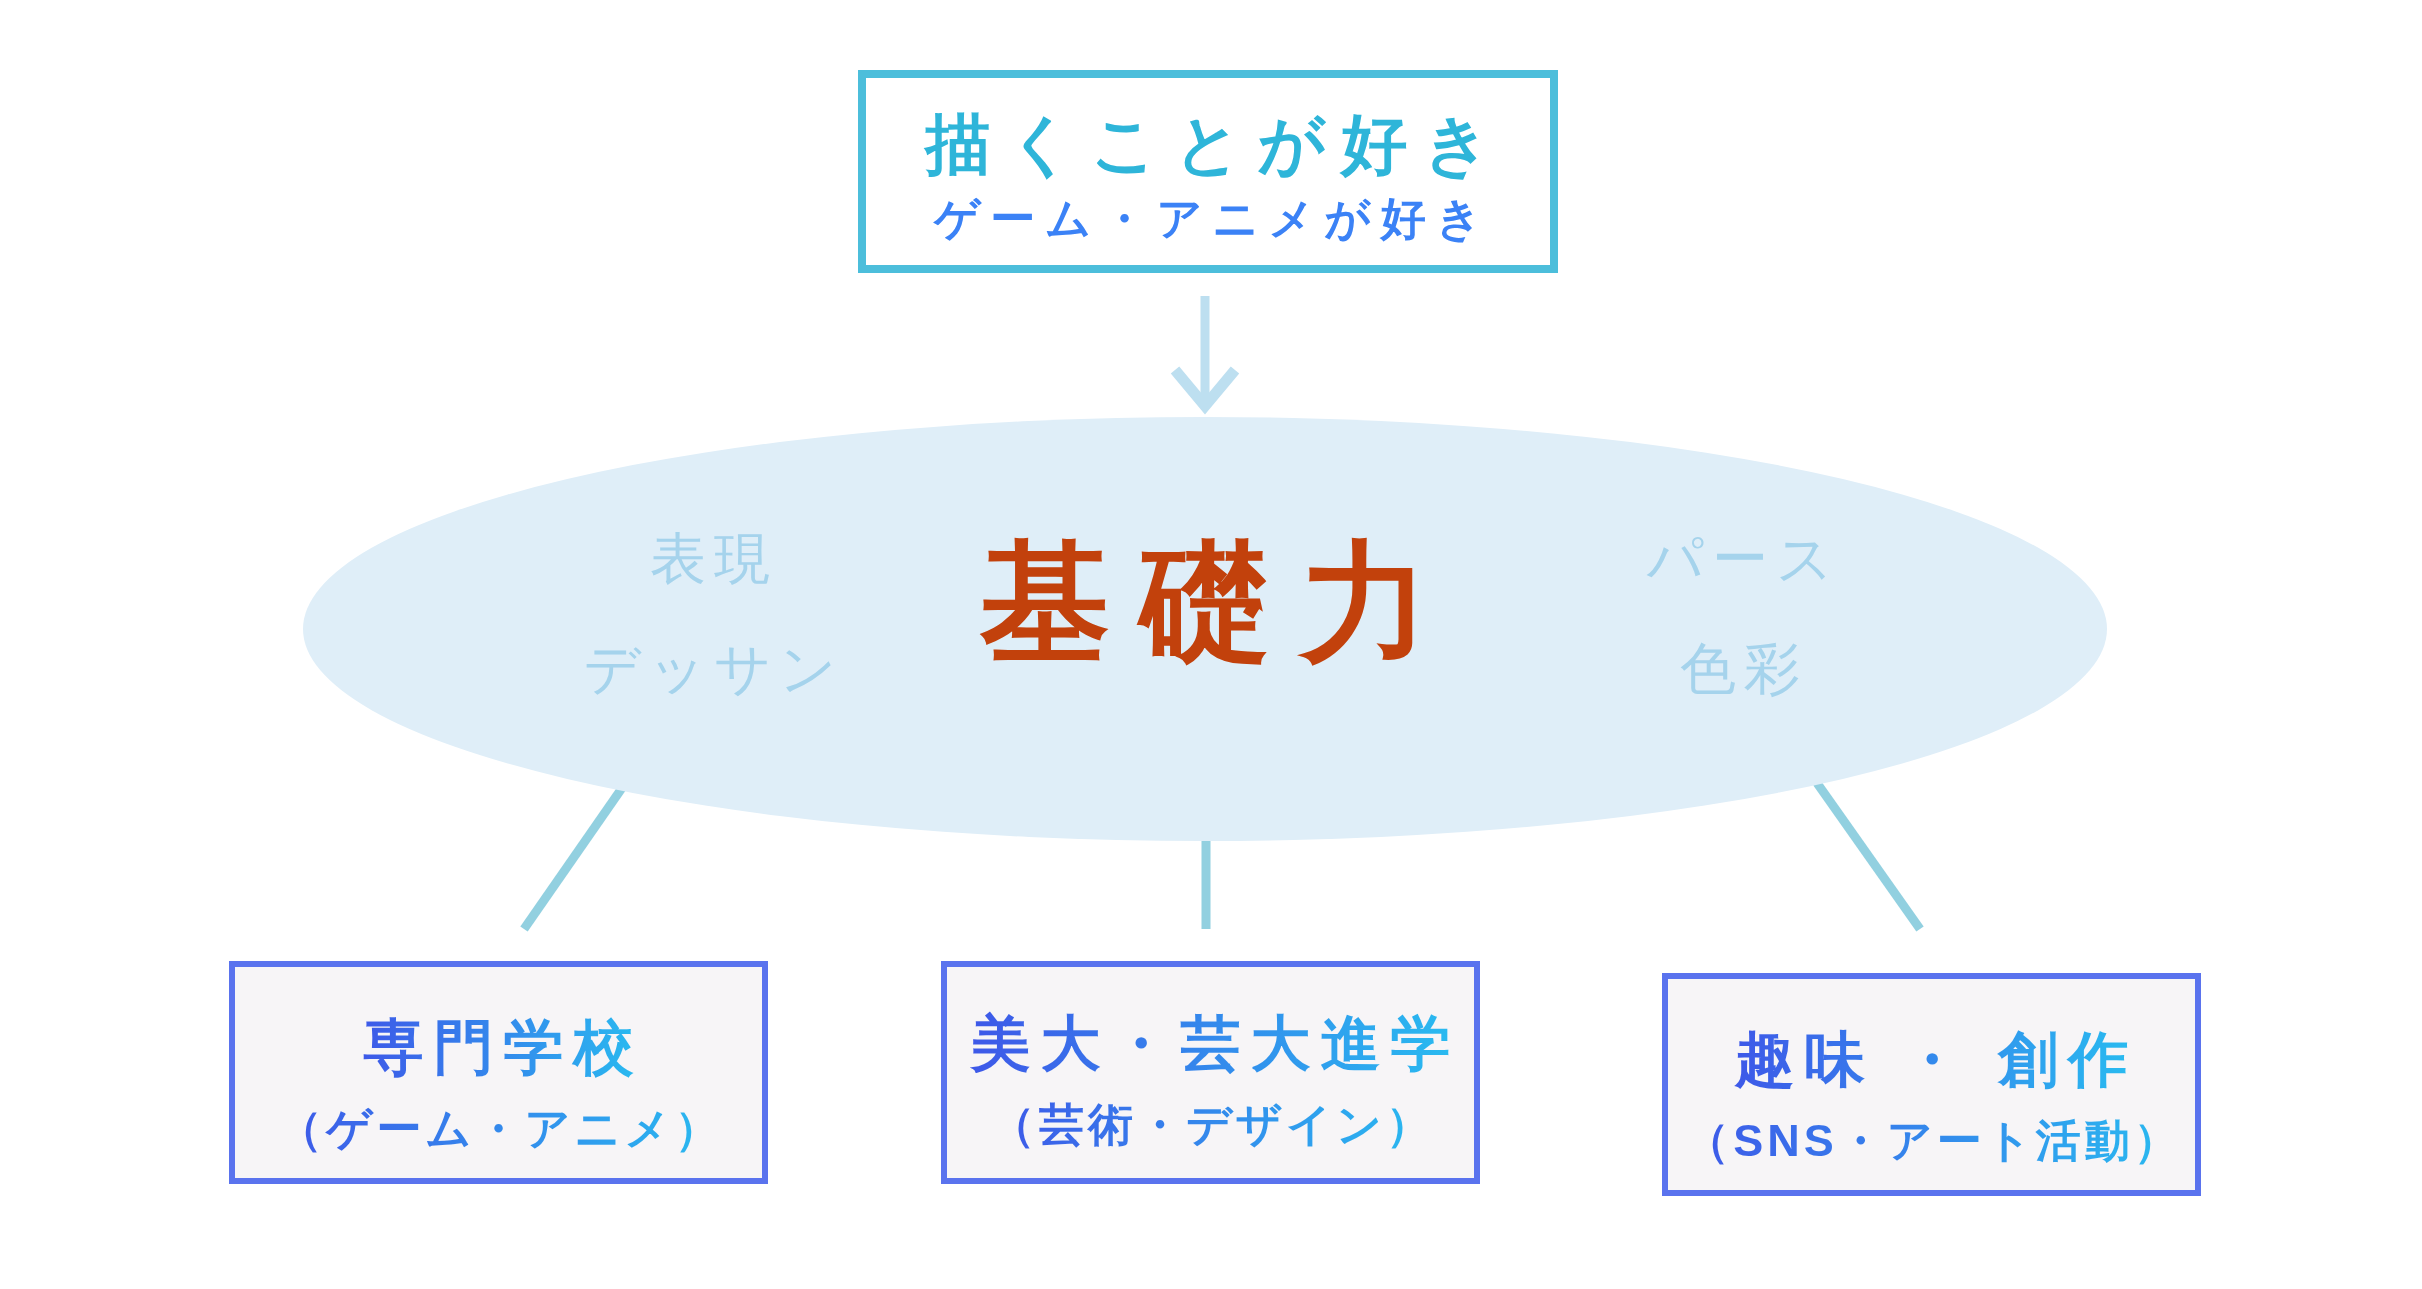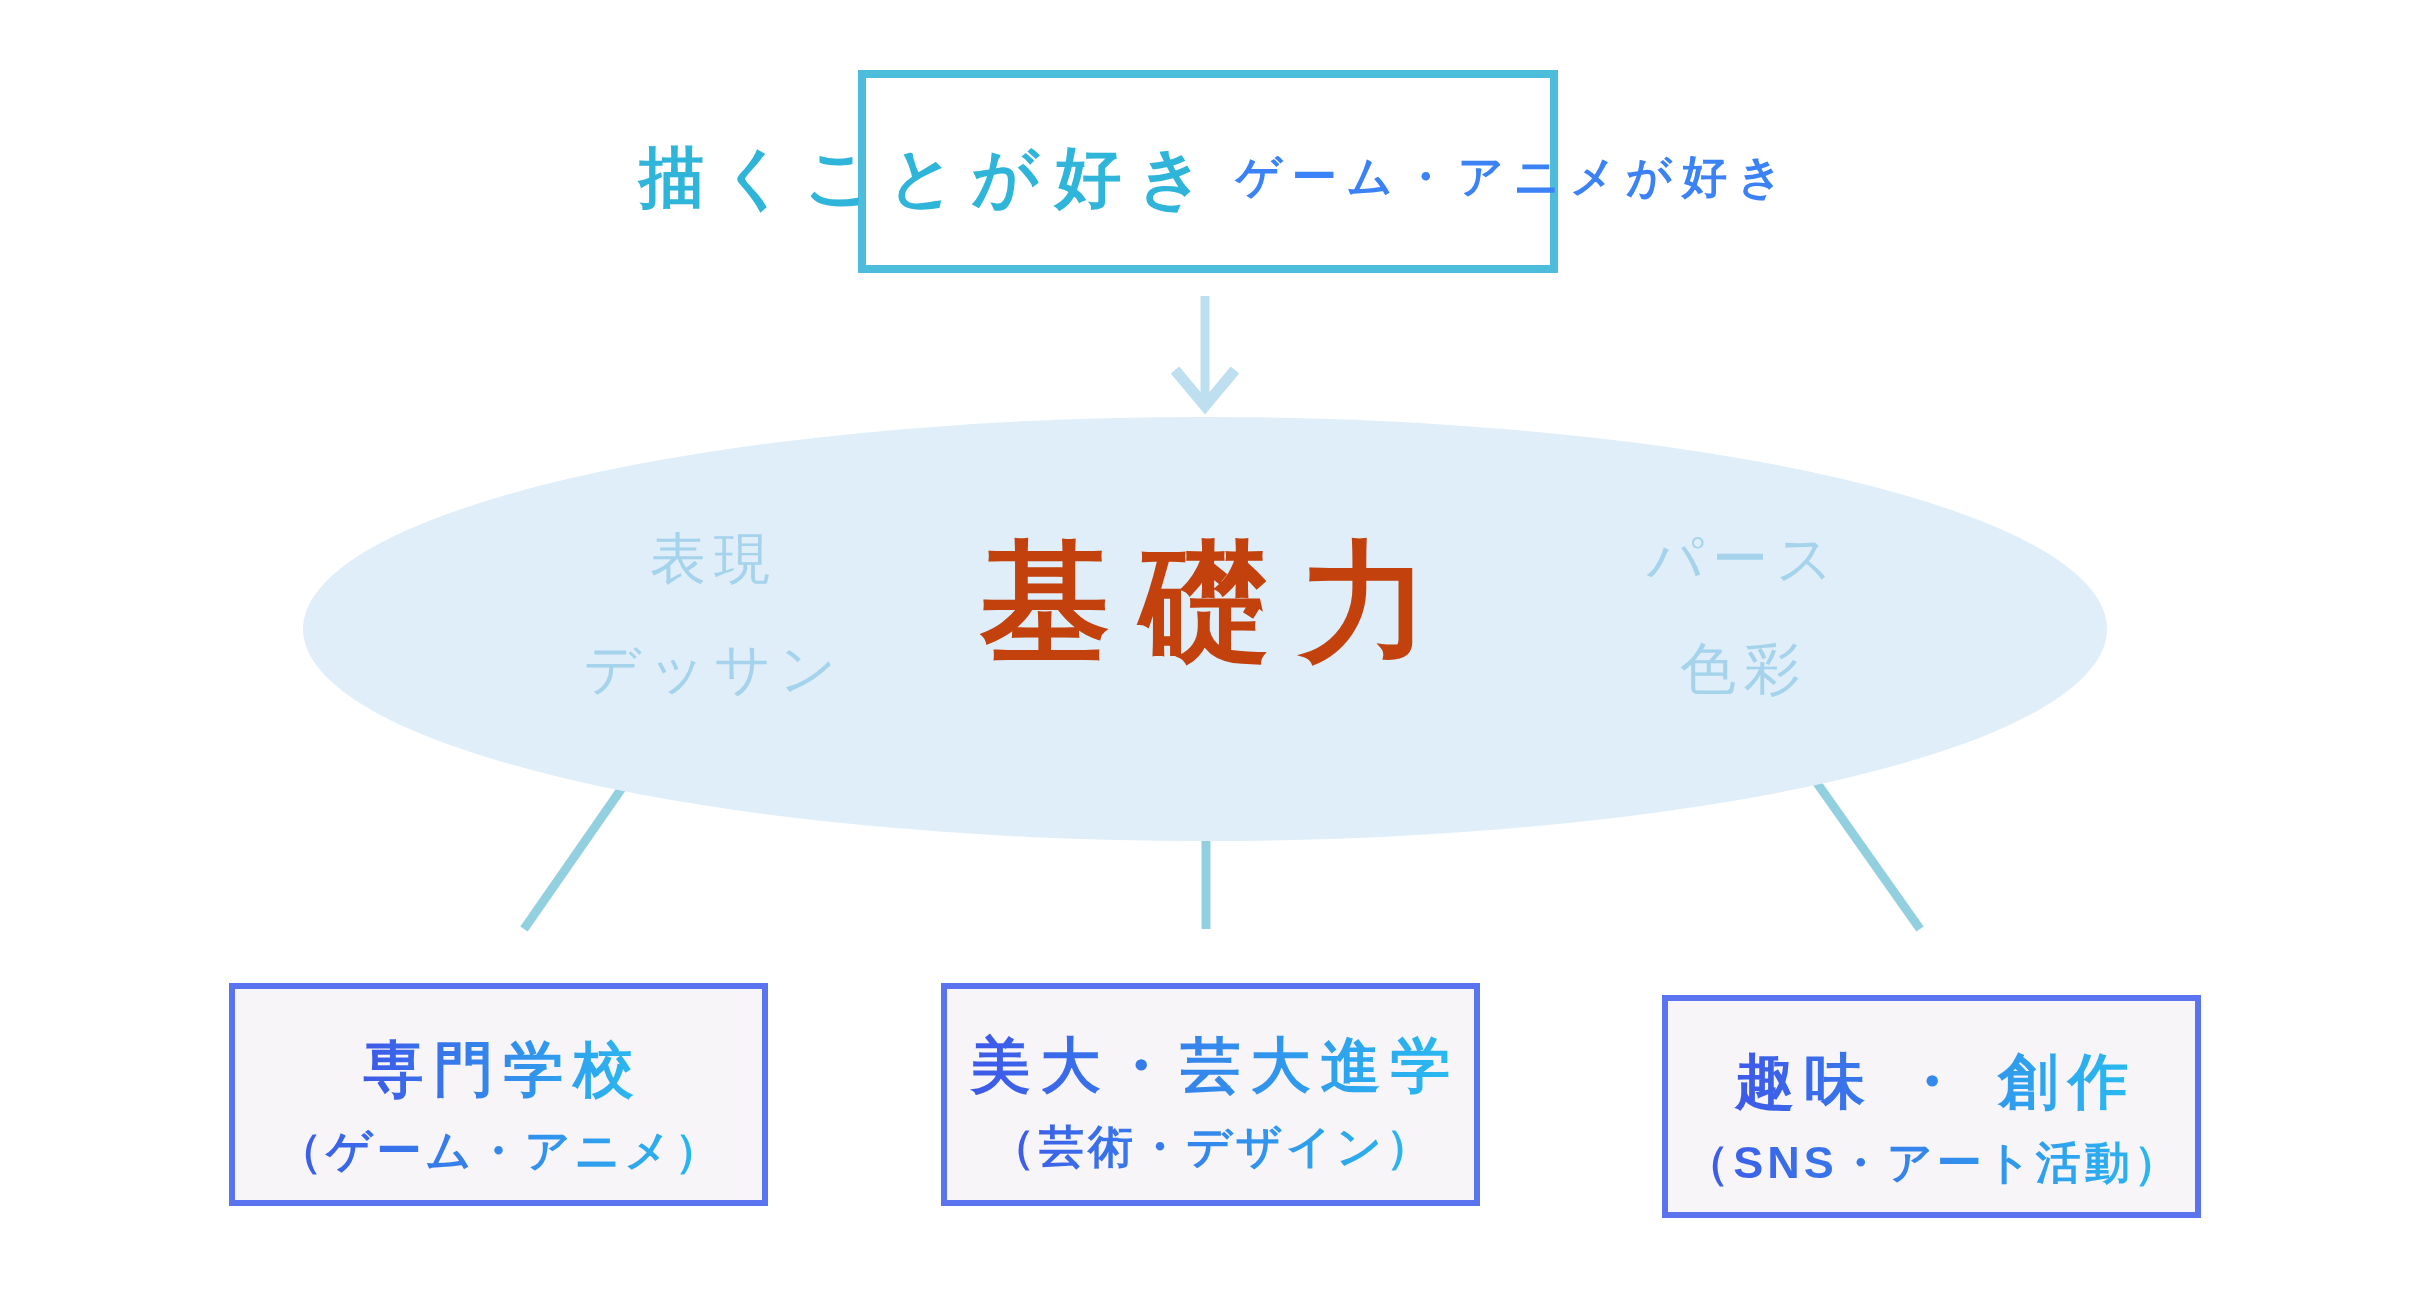--- a/index.html
+++ b/index.html
@@ -7,21 +7,21 @@
     position:relative;
     width:2422px;height:1289px;
     background:#ffffff;
     overflow:hidden;
     font-family:"Liberation Sans","DejaVu Sans",sans-serif;
   }
   
   .top-box{
     position:absolute;left:858px;top:70px;width:700px;height:203px;
     box-sizing:border-box;border:8px solid #4CBEDB;background:#ffffff;
-    display:flex;flex-direction:row;align-items:center;justify-content:center;
+    display:flex;flex-direction:column;align-items:center;justify-content:center;
     gap:5px;padding-top:10px;
   }
   .top-box .title{
     font-size:66px;font-weight:bold;line-height:80px;
     letter-spacing:16px;text-indent:16px;color:#2EB5D9;white-space:nowrap;
   }
   .top-box .subtitle{
     font-size:45px;font-weight:bold;line-height:60px;
     letter-spacing:10px;text-indent:10px;color:#3b82f6;white-space:nowrap;
   }
@@ -39,21 +39,21 @@
   }
   .keywords{
     position:absolute;top:504px;width:360px;
     text-align:center;font-size:56px;font-weight:400;line-height:110px;
     letter-spacing:8px;text-indent:8px;color:#A5D3EC;white-space:nowrap;
   }
   .keywords.left{left:530px;}
   .keywords.right{left:1560px;}
   
   .bottom-box{
-    position:absolute;top:983px;width:539px;height:223px;
+    position:absolute;top:961px;width:539px;height:223px;
     box-sizing:border-box;border:6px solid #5A73EE;background:#F7F5F7;
     display:flex;flex-direction:column;align-items:center;justify-content:center;
     gap:16px;padding-top:22px;
   }
   .bottom-box.b1{left:229px;}
   .bottom-box.b2{left:941px;font-family:Liberation Mono, monospace;}
   .bottom-box.b3{left:1662px;margin-top:12px;}
   .bottom-box .title{
     font-size:60px;font-weight:bold;line-height:74px;
     letter-spacing:10px;text-indent:10px;white-space:nowrap;

